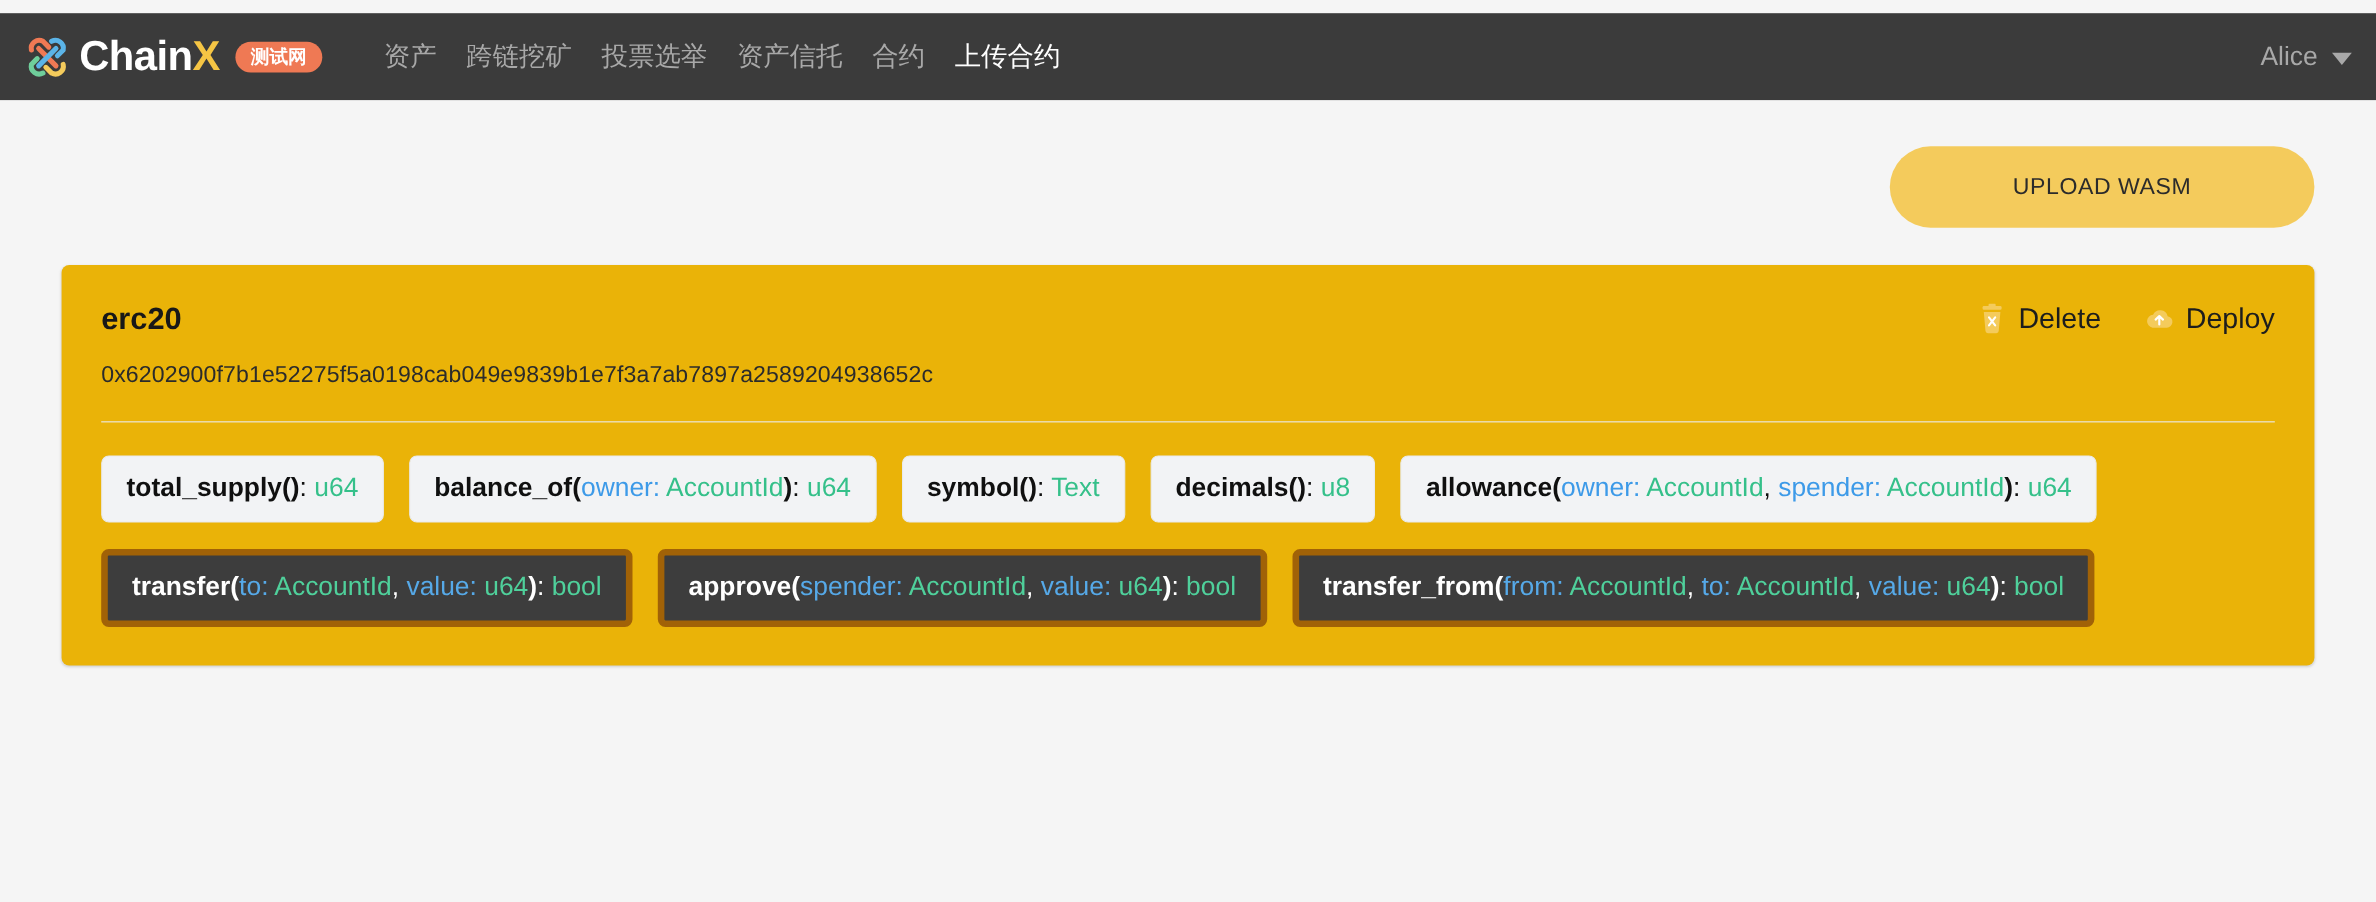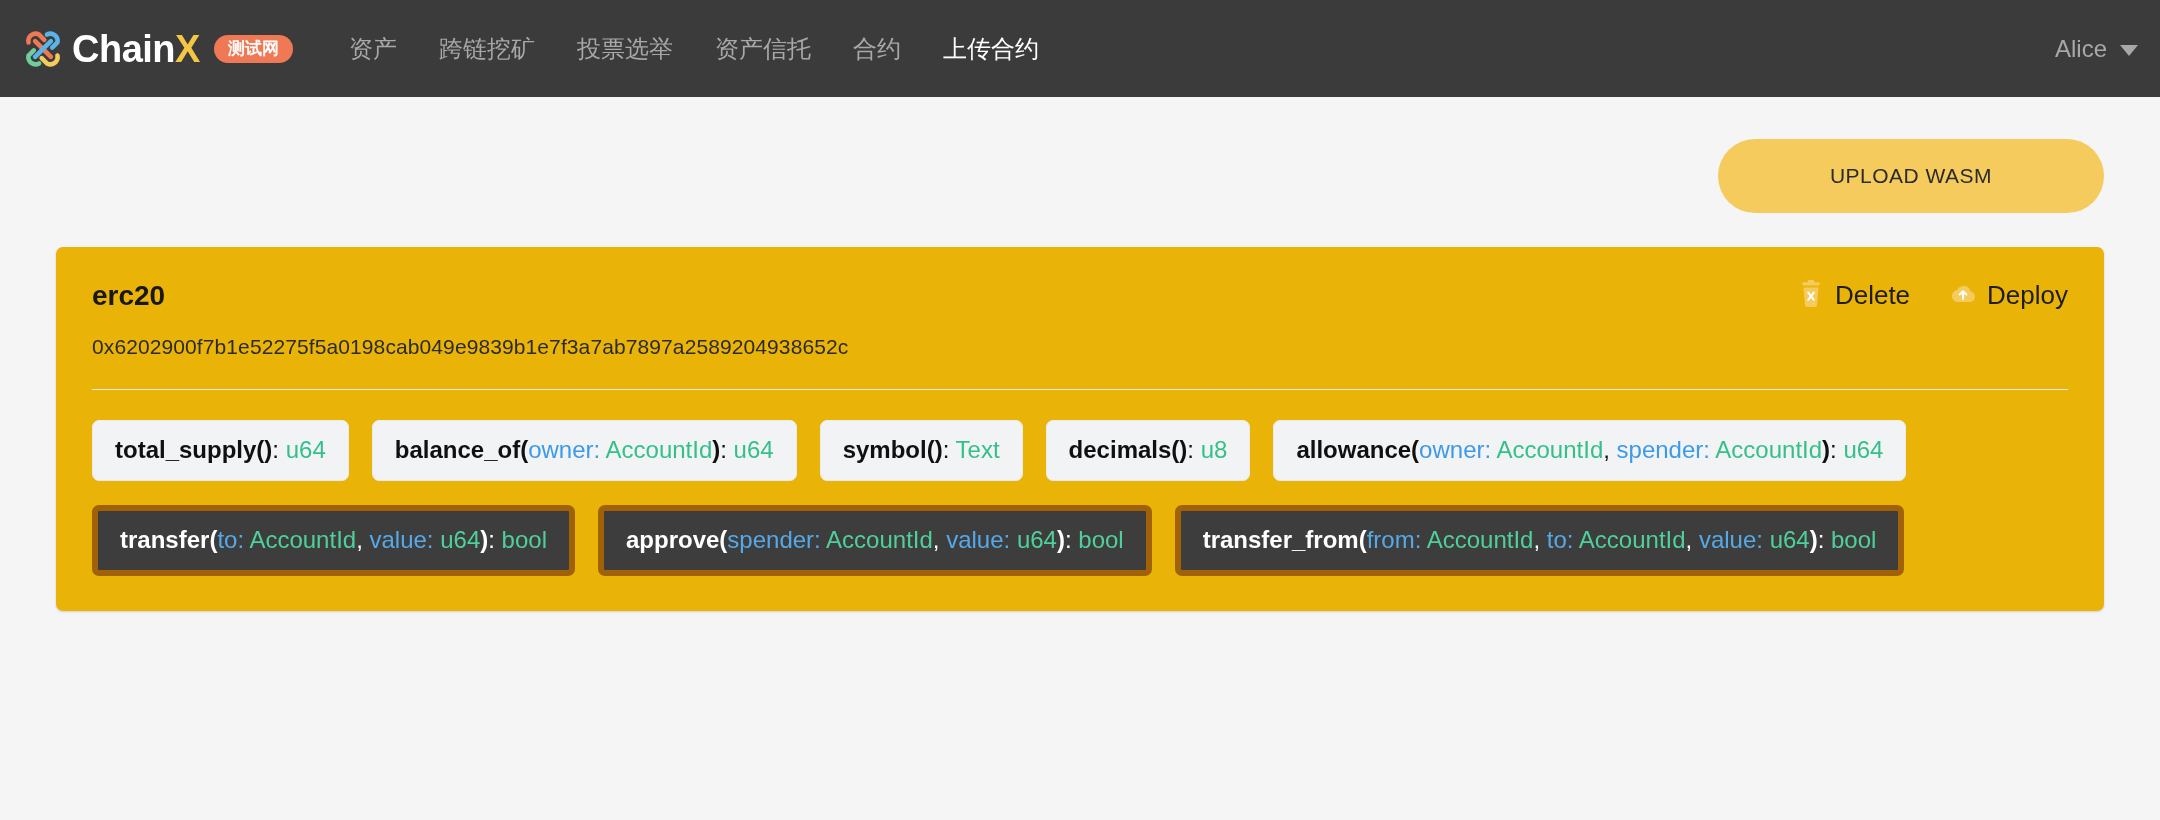--- a/index.html
+++ b/index.html
@@ -6,26 +6,27 @@
   html, body {
     width: 2160px;
     height: 820px;
     background: #f5f5f5;
     font-family: "Liberation Sans", sans-serif;
     overflow: hidden;
   }
 
   
   .topbar {
-    height: 97px;
+    height: 79px;
     background: #3b3b3b;
     display: flex;
     align-items: center;
     padding: 0 34px 0 22px;
     position: relative;
+    margin-top: 12px;
   }
   .brand {
     display: flex;
     align-items: center;
     gap: 0;
     margin-right: 34px;
   }
   .brand-logo {
     width: 42px;
     height: 42px;
@@ -48,21 +49,21 @@
     font-size: 17px;
     font-weight: 700;
     border-radius: 20px;
     padding: 5px 14px 6px;
     line-height: 1;
     white-space: nowrap;
   }
   .nav {
     display: flex;
     align-items: center;
-    gap: 42px;
+    gap: 27px;
     margin-left: 22px;
   }
   .nav-item {
     font-size: 24px;
     color: #a8a8a8;
     white-space: nowrap;
     cursor: pointer;
     line-height: 1;
   }
   .nav-item.active { color: #ffffff; font-weight: 400; }
@@ -144,20 +145,21 @@
     color: #181818;
     line-height: 1.2;
   }
   .card-actions {
     display: flex;
     align-items: center;
     gap: 40px;
   }
   .card-action {
     display: flex;
+    align-items: center;
     gap: 11px;
     font-size: 26px;
     color: #1d1d1d;
     cursor: pointer;
     white-space: nowrap;
   }
   .icon-sm { width: 26px; height: 28px; flex: 0 0 auto; display:block; }
   .hash {
     margin-top: 22px;
     font-size: 21px;

